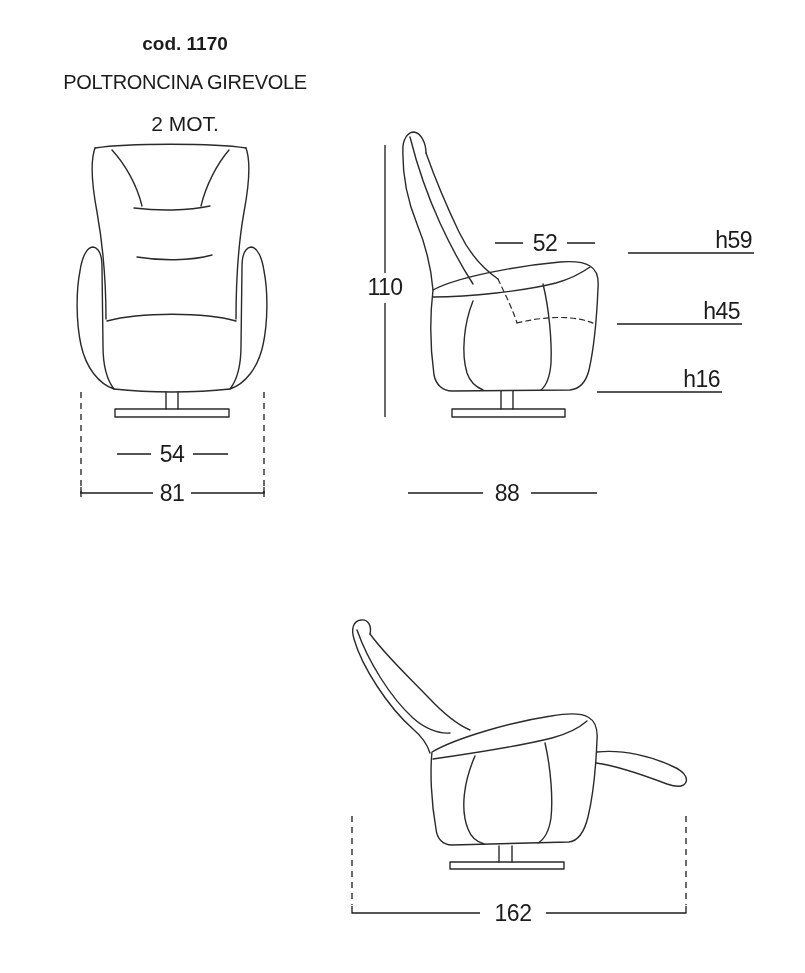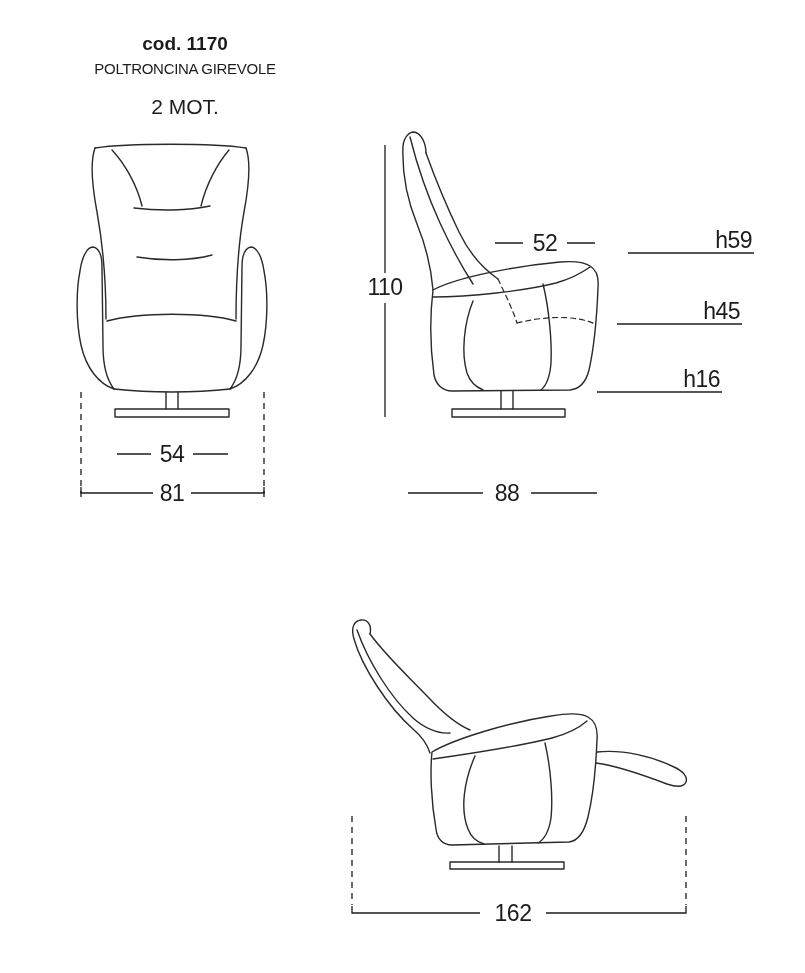--- a/index.html
+++ b/index.html
@@ -13,22 +13,22 @@
     overflow: hidden;
   }
   .title-block {
     position: absolute;
     left: 55px;
     top: 32px;
     width: 260px;
     text-align: center;
     line-height: 1.22;
   }
-  .title-block .code { font-size: 19px; font-weight: bold; margin-bottom: 5px; }
-  .title-block .product { font-size: 15px; letter-spacing: -0.3px; }
+  .title-block .code { font-size: 19px; font-weight: bold; margin-bottom: 15px; }
+  .title-block .product { font-size: 20px; letter-spacing: -0.3px; }
   .title-block .variant { font-size: 21px; margin-top: 16px; }
 
   svg.view { position: absolute; overflow: visible; }
   #front-view   { left: 55px;  top: 125px; }
   #side-view    { left: 350px; top: 118px; }
   #reclined-view{ left: 328px; top: 603px; }
 
   .line {
     stroke: #2a2a2a; fill: none; stroke-width: 1.4;
     stroke-linecap: round; stroke-linejoin: round;

